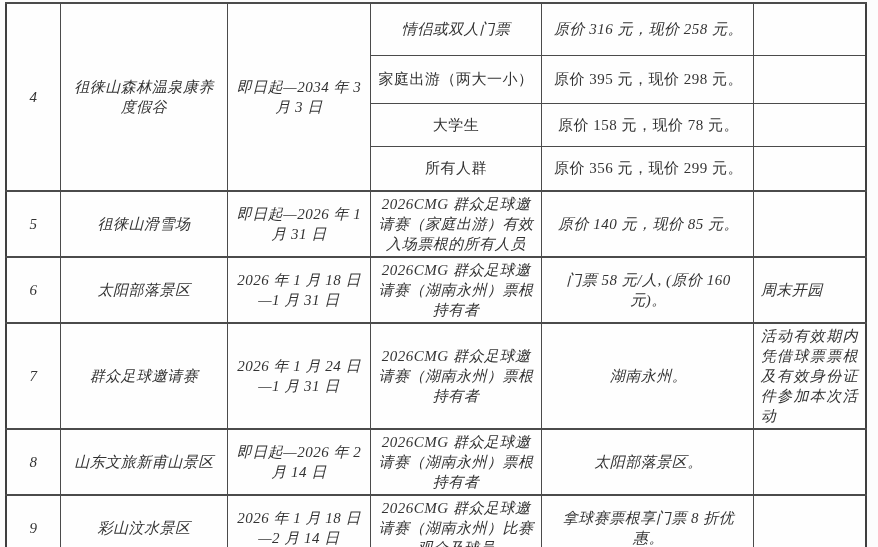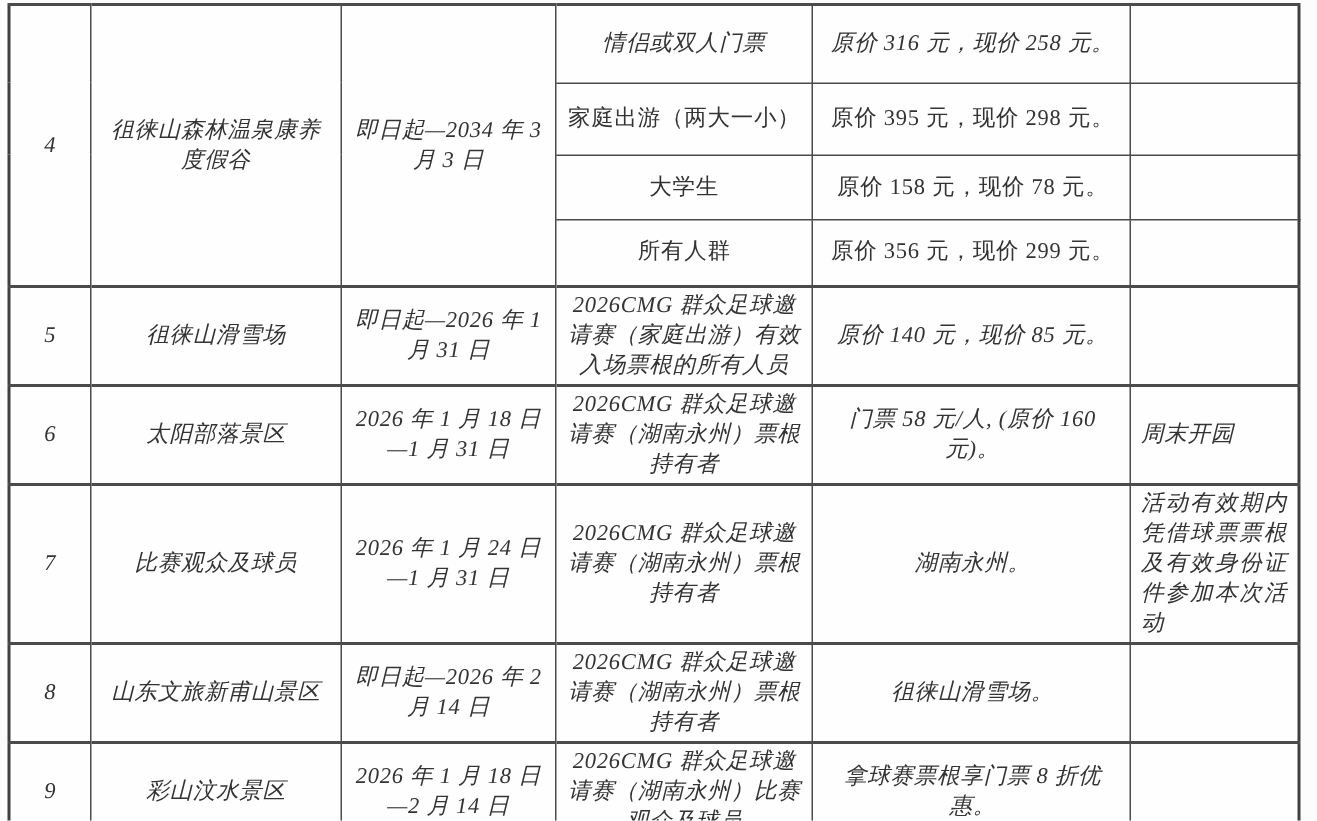--- a/index.html
+++ b/index.html
@@ -90,33 +90,33 @@
         <td class="c-no">6</td>
         <td class="c-name">太阳部落景区</td>
         <td class="c-period">2026 年 1 月 18 日—1 月 31 日</td>
         <td class="c-aud">2026CMG 群众足球邀请赛（湖南永州）票根持有者</td>
         <td class="c-price">门票 58 元/人, (原价 160 元)。</td>
         <td class="c-note">周末开园</td>
       </tr>
 
       <tr class="major h-r7">
         <td class="c-no">7</td>
-        <td class="c-name">比赛观众及球员</td>
+        <td class="c-name">群众足球邀请赛</td>
         <td class="c-period">2026 年 1 月 24 日—1 月 31 日</td>
         <td class="c-aud">2026CMG 群众足球邀请赛（湖南永州）票根持有者</td>
         <td class="c-price">湖南永州。</td>
         <td class="c-note">活动有效期内凭借球票票根及有效身份证件参加本次活动</td>
       </tr>
 
       <tr class="major h-r8">
         <td class="c-no">8</td>
         <td class="c-name">山东文旅新甫山景区</td>
         <td class="c-period">即日起—2026 年 2 月 14 日</td>
         <td class="c-aud">2026CMG 群众足球邀请赛（湖南永州）票根持有者</td>
-        <td class="c-price">徂徕山滑雪场。</td>
+        <td class="c-price">太阳部落景区。</td>
         <td class="c-note"></td>
       </tr>
 
       <tr class="major h-r9">
         <td class="c-no">9</td>
         <td class="c-name">彩山汶水景区</td>
         <td class="c-period">2026 年 1 月 18 日—2 月 14 日</td>
         <td class="c-aud">2026CMG 群众足球邀请赛（湖南永州）比赛观众及球员</td>
         <td class="c-price">拿球赛票根享门票 8 折优惠。</td>
         <td class="c-note"></td>

